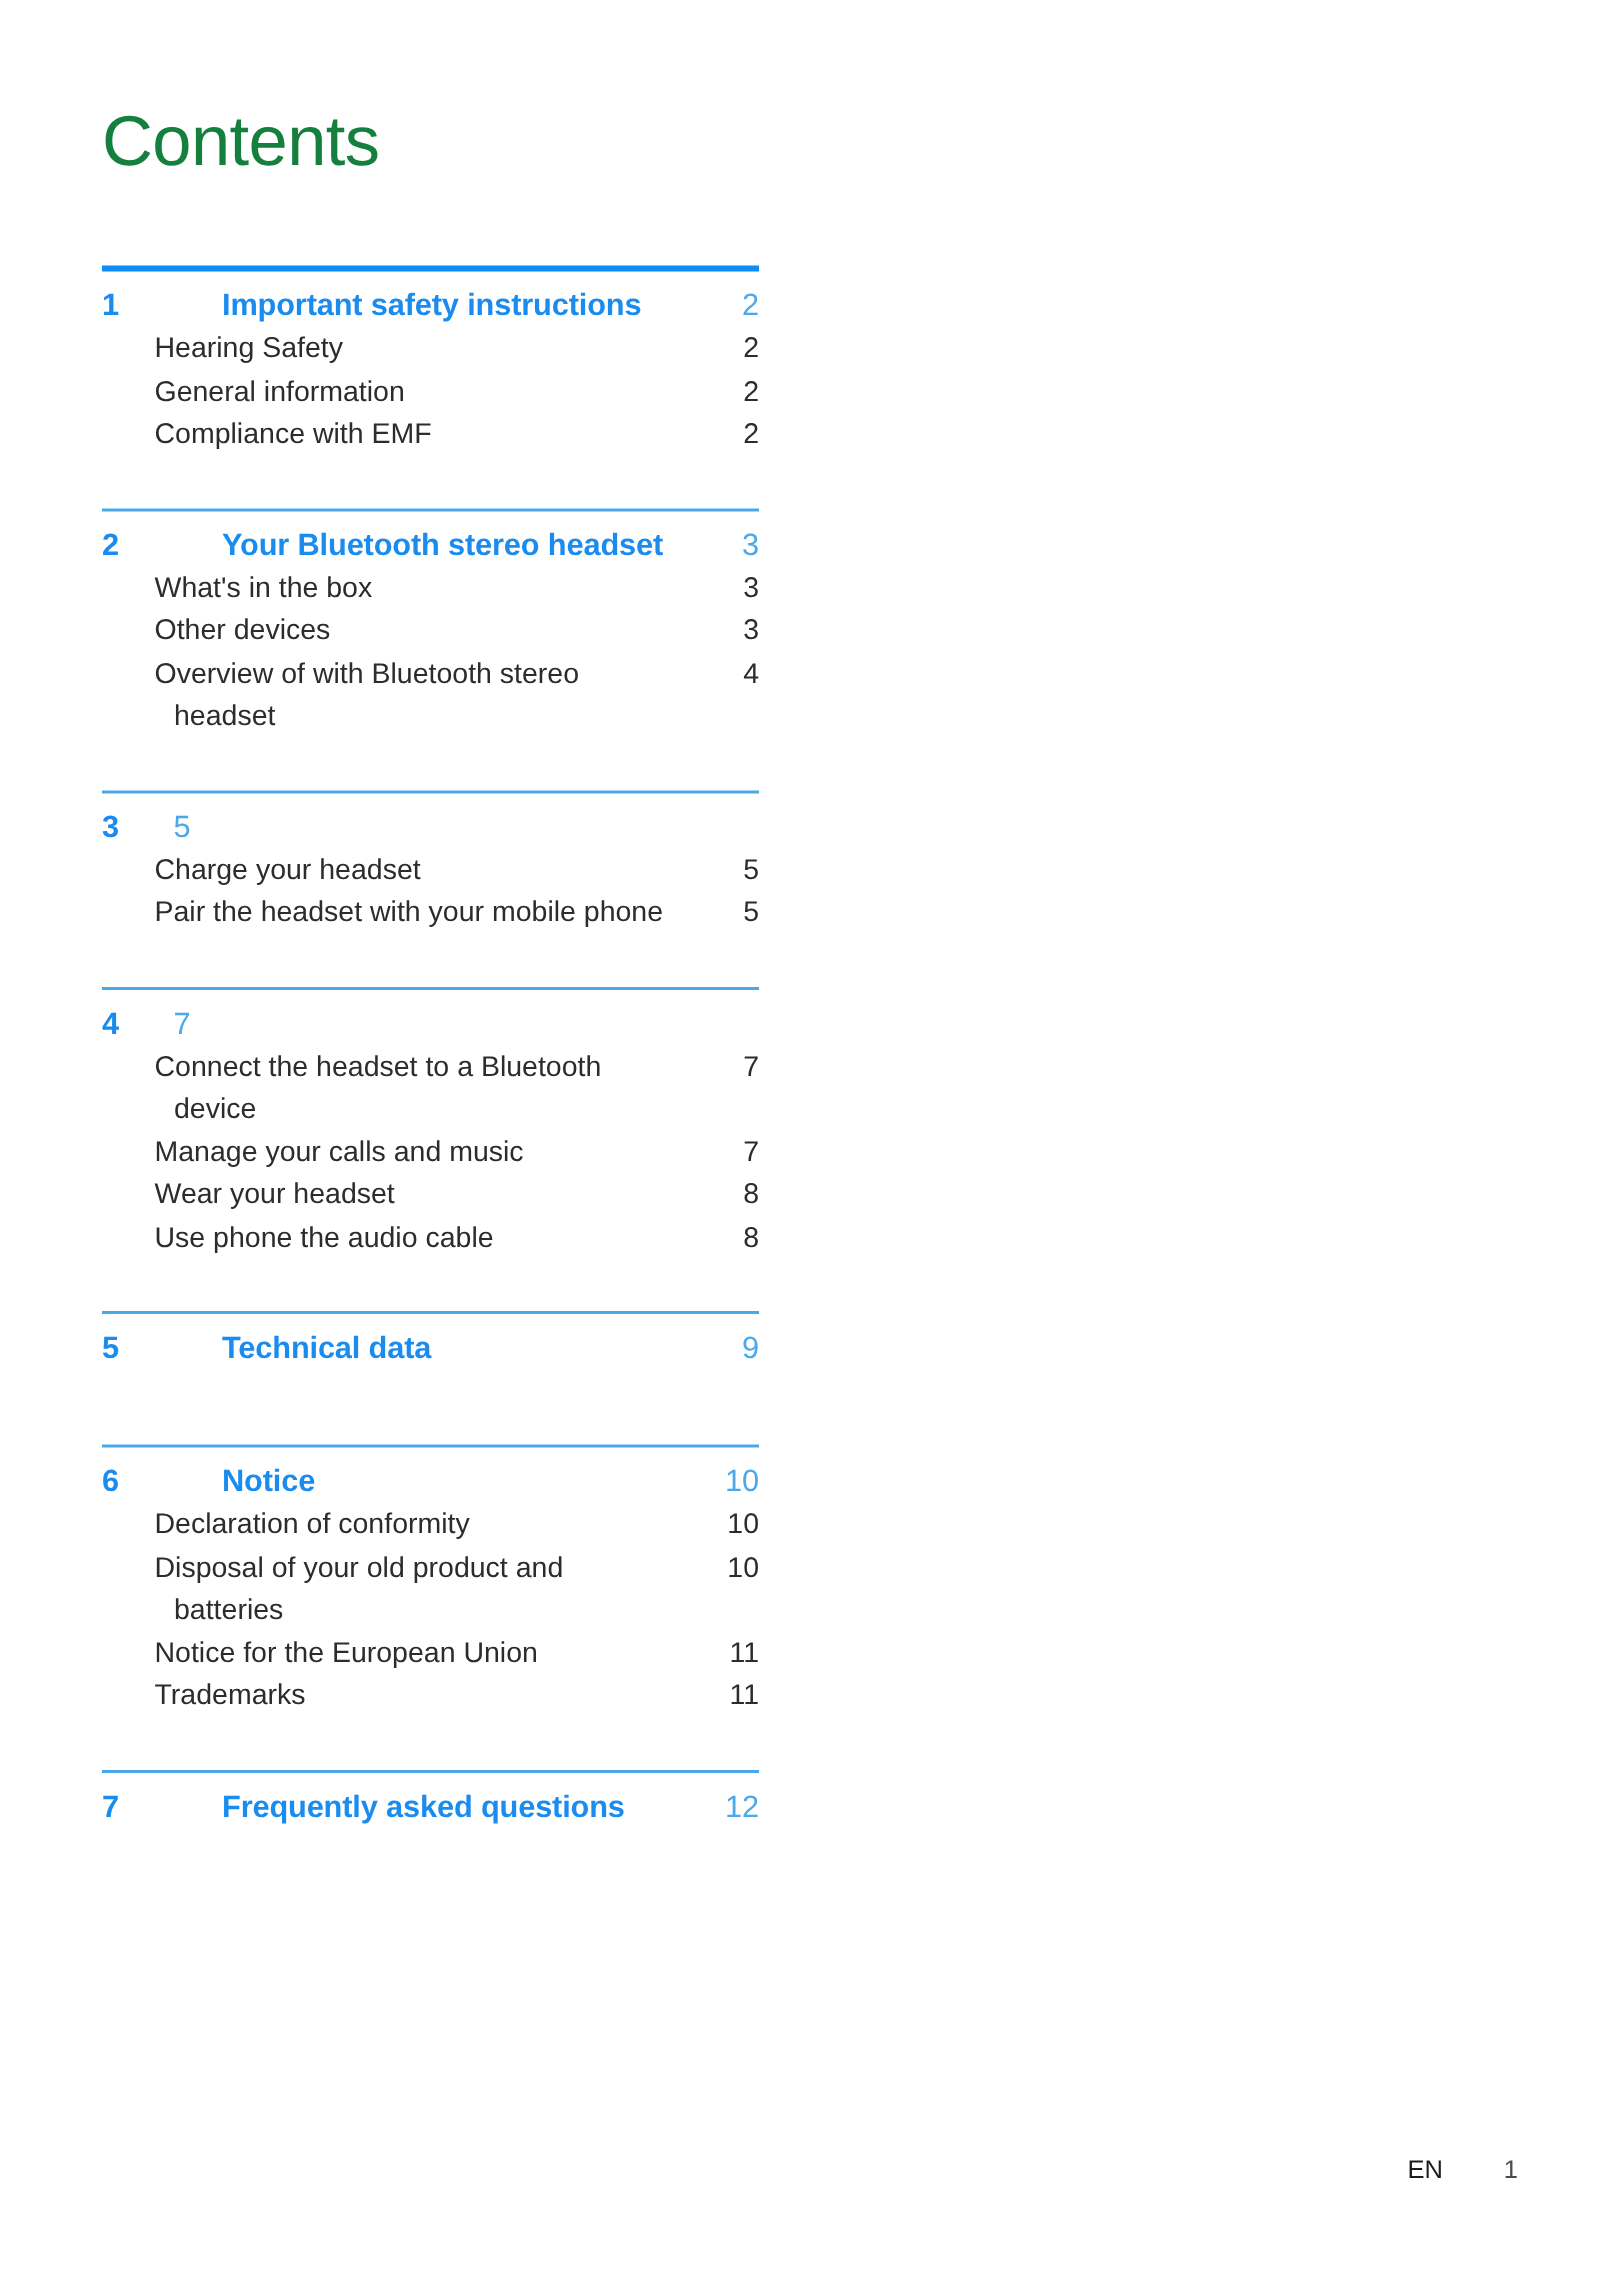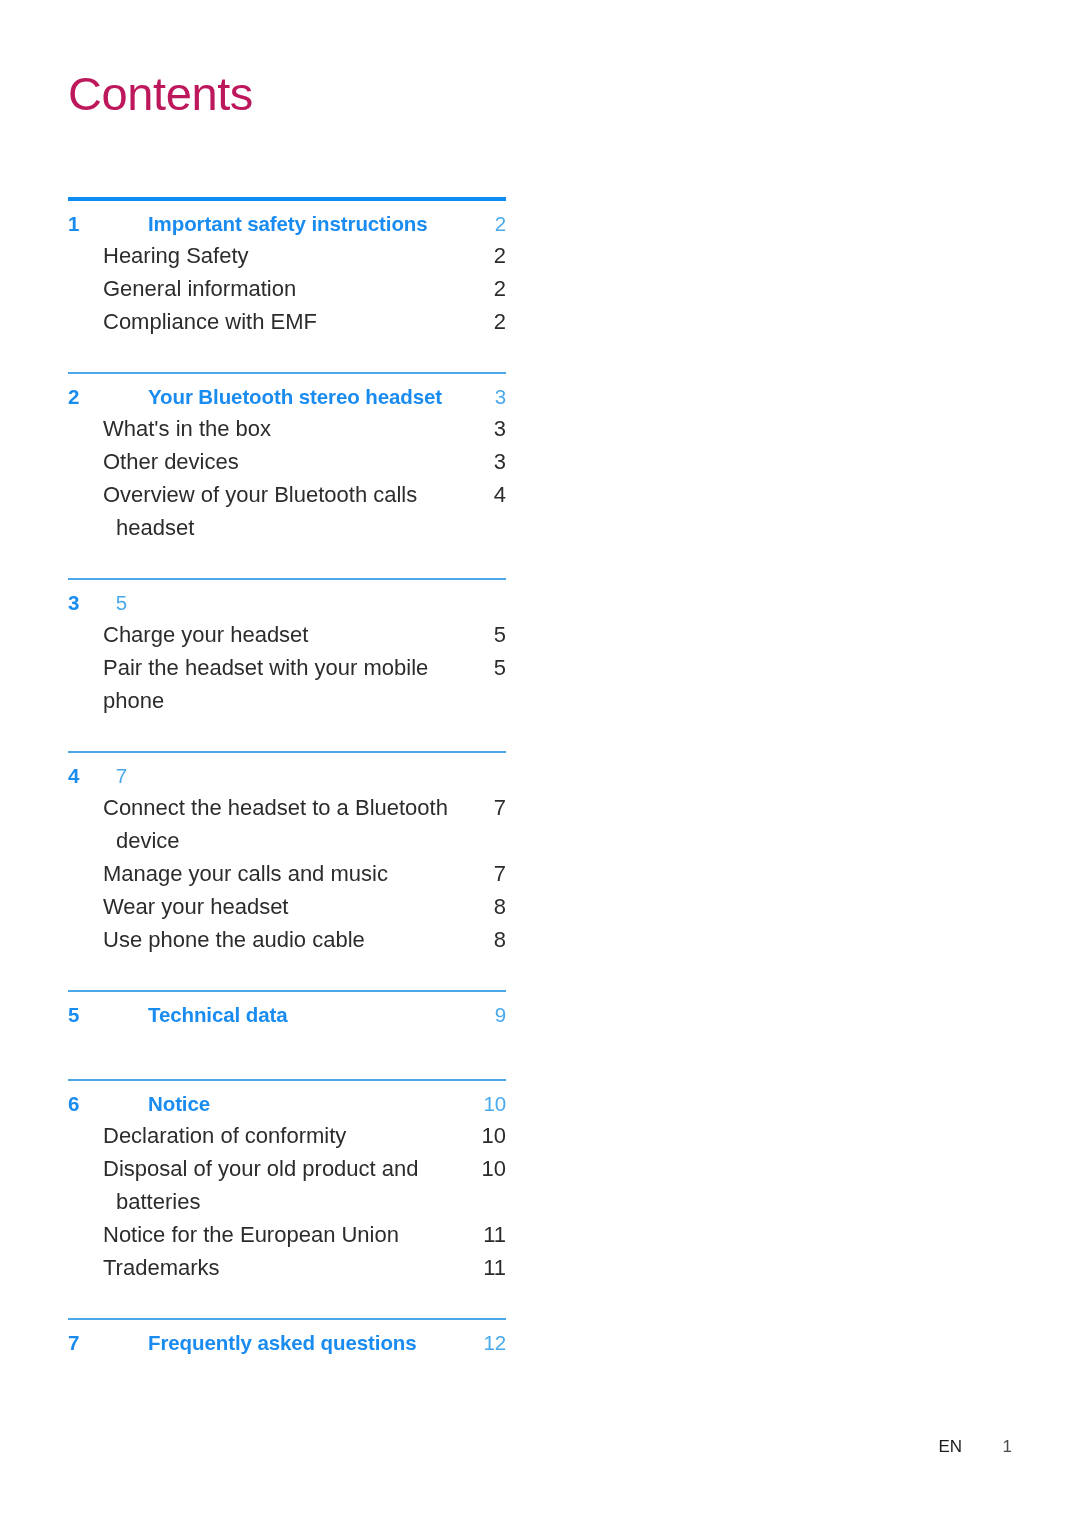--- a/index.html
+++ b/index.html
@@ -19,26 +19,26 @@
     overflow: hidden;
     box-sizing: border-box;
   }
   .content-col {
     position: absolute;
     left: 68px;
     top: 70px;
     width: 438px;
   }
   .page-title {
-    color: #be185d;
+    color: #15803d;
     font-size: 47px;
     font-weight: 400;
     letter-spacing: -0.4px;
     line-height: 1;
-    margin: 0 0 80px 0;
+    margin: 0 0 60px 0;
     font-family: "Liberation Sans", sans-serif;
   }
   .toc-section {
     position: relative;
   }
   .rule {
     width: 100%;
     background: #4aa8e8;
     height: 2px;
     margin: 0;
@@ -75,21 +75,21 @@
   }
   .sub-list {
     margin: 3px 0 0 0;
     padding: 0;
     list-style: none;
   }
   .sub-item {
     display: flex;
     align-items: baseline;
     color: #2c2c2c;
-    font-size: 22px;
+    font-size: 19px;
     font-weight: 400;
     line-height: 1.50;
     padding-left: 35px;
   }
   .sub-label {
     flex: 1 1 auto;
     padding-right: 9px;
   }
   .sub-label .cont {
     display: block;
@@ -160,21 +160,21 @@
           <ul class="sub-list">
             <li class="sub-item">
               <span class="sub-label"><span>What's in the box</span></span>
               <span class="sub-page">3</span>
             </li>
             <li class="sub-item">
               <span class="sub-label"><span>Other devices</span></span>
               <span class="sub-page">3</span>
             </li>
             <li class="sub-item">
-              <span class="sub-label"><span>Overview of your Bluetooth calls</span><span class="cont">headset</span></span>
+              <span class="sub-label"><span>Overview of with Bluetooth stereo</span><span class="cont">headset</span></span>
               <span class="sub-page">4</span>
             </li>
           </ul>
           <div class="sec-gap-after-sub"></div>
         </div>
         <div class="toc-section">
           <div class="rule"></div>
           <div class="sec-head">
             <span class="sec-num">3</span>
             <span class="sec-page">5</span>

